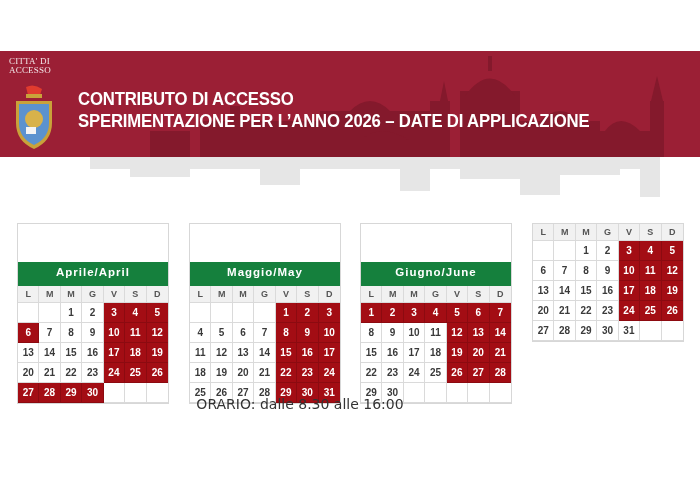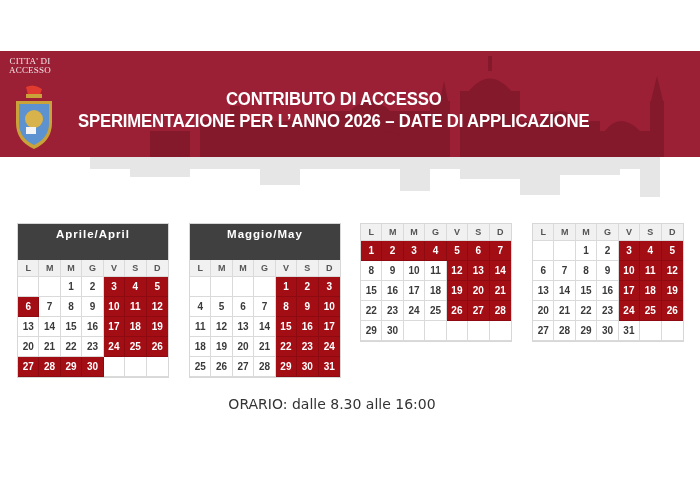--- a/index.html
+++ b/index.html
@@ -1,21 +1,21 @@
 <!DOCTYPE html>
 <html><head>
   <meta charset="utf-8">
   <style>
     * { box-sizing: border-box; margin: 0; padding: 0; }
     html, body { width: 700px; height: 495px; background: #ffffff; overflow: hidden; }
     body { position: relative; font-family: "Liberation Sans", sans-serif; }
 
     .banner {
       position: absolute; left: 0; top: 51px; width: 700px; height: 106px;
-      background: #9b1f35; overflow: hidden; text-align: center;
+      background: #9b1f35; overflow: hidden;
     }
     .skyline { position: absolute; left: 0; top: 0; width: 700px; height: 160px; }
     .reflection { position: absolute; left: 0; top: 157px; width: 700px; height: 50px; }
 
     .logo-text {
       position: absolute; left: 9px; top: 6px;
       font-family: "Liberation Serif", serif; color: #f2e6e8;
       font-size: 9px; line-height: 9px; letter-spacing: 0.2px;
     }
     .crest { position: absolute; left: 12px; top: 32px; width: 44px; height: 68px; }
@@ -25,41 +25,42 @@
       font-family: "Liberation Sans", sans-serif; font-weight: bold;
       font-size: 18px; line-height: 22px; letter-spacing: -0.2px;
       transform: scaleX(0.93); transform-origin: left top; white-space: nowrap;
     }
 
     .calendar {
       position: absolute; top: 223px; width: 152px;
       border: 1px solid #d7d7d7; background: #fff;
     }
     .cal-header {
-      height: 36px; background: #404040; color: #ffffff;
+      height: 24px; background: #15803d; color: #ffffff;
       font-weight: bold; font-size: 11.5px; line-height: 20px; text-align: center;
       letter-spacing: 1px;
+      margin-top: 38px;
     }
     .cal-grid { display: grid; grid-template-columns: repeat(7, 1fr); }
     .dow {
       height: 17px; background: #f1f1f1; color: #555;
       font-size: 9px; font-weight: bold; line-height: 17px; text-align: center;
       border-right: 1px solid #dadada; border-bottom: 1px solid #dadada;
     }
     .day {
       height: 20px; color: #3a3a3a;
       font-size: 10px; font-weight: bold; line-height: 20px; text-align: center;
       border-right: 1px solid #dadada; border-bottom: 1px solid #dadada;
     }
     .day.hl { background: #a30d14; color: #ffffff; border-color: #8c0a10; }
     .dow:nth-child(7n), .day:nth-child(7n) { border-right: none; }
 
     .footer {
       position: absolute; left: 0; width: 600px; top: 396px; text-align: center;
-      font-family: "DejaVu Sans", sans-serif; font-size: 14px; color: #333333; margin-left: 32px;
+      font-family: "DejaVu Sans", sans-serif; font-size: 14px; color: #333333;
     }
   </style>
 </head>
 <body>
 
 <div class="banner">
   <svg class="skyline" viewBox="0 0 700 160" preserveAspectRatio="none">
     <g fill="#84192c">
       <rect x="150" y="80" width="40" height="26"></rect>
       <rect x="200" y="70" width="120" height="36"></rect>
@@ -201,20 +202,21 @@
       <div class="day">25</div>
       <div class="day">26</div>
       <div class="day">27</div>
       <div class="day">28</div>
       <div class="day hl">29</div>
       <div class="day hl">30</div>
       <div class="day hl">31</div>
     </div>
 </div>
 <div class="calendar" style="left:360px;">
+  <div class="cal-header">Giugno/June</div>
   <div class="cal-grid">
       <div class="dow">L</div>
       <div class="dow">M</div>
       <div class="dow">M</div>
       <div class="dow">G</div>
       <div class="dow">V</div>
       <div class="dow">S</div>
       <div class="dow">D</div>
       <div class="day hl">1</div>
       <div class="day hl">2</div>

